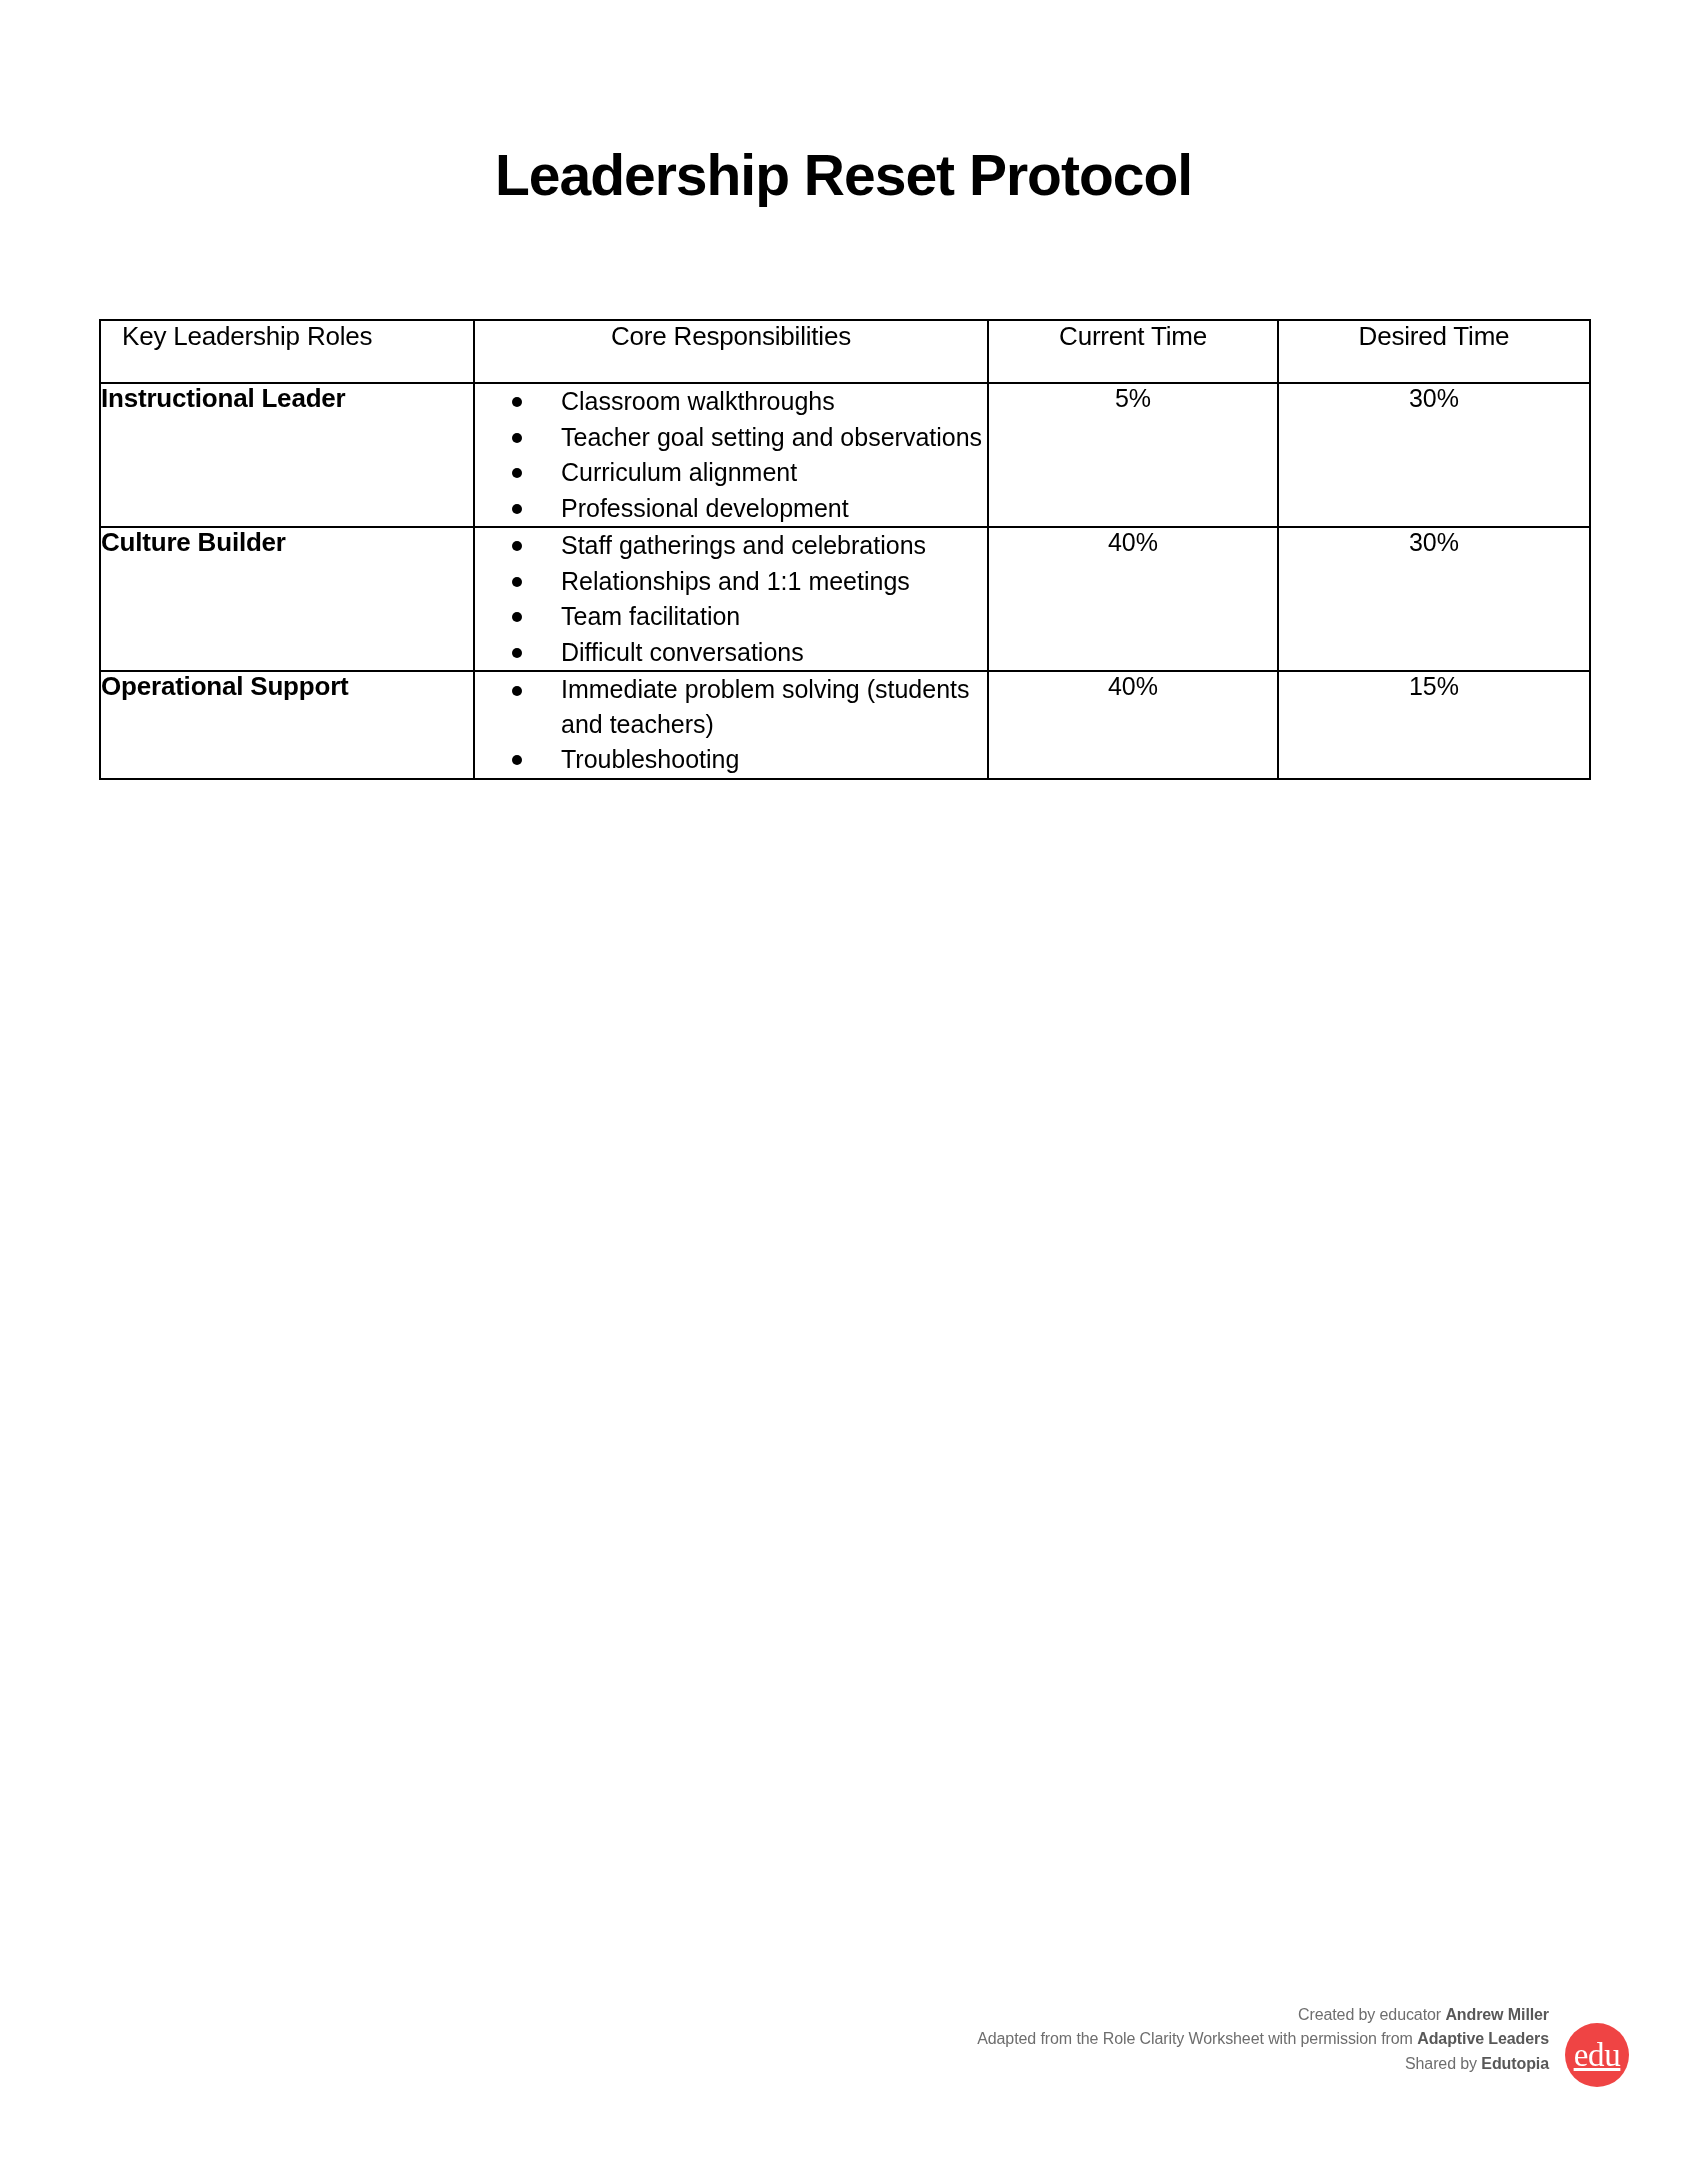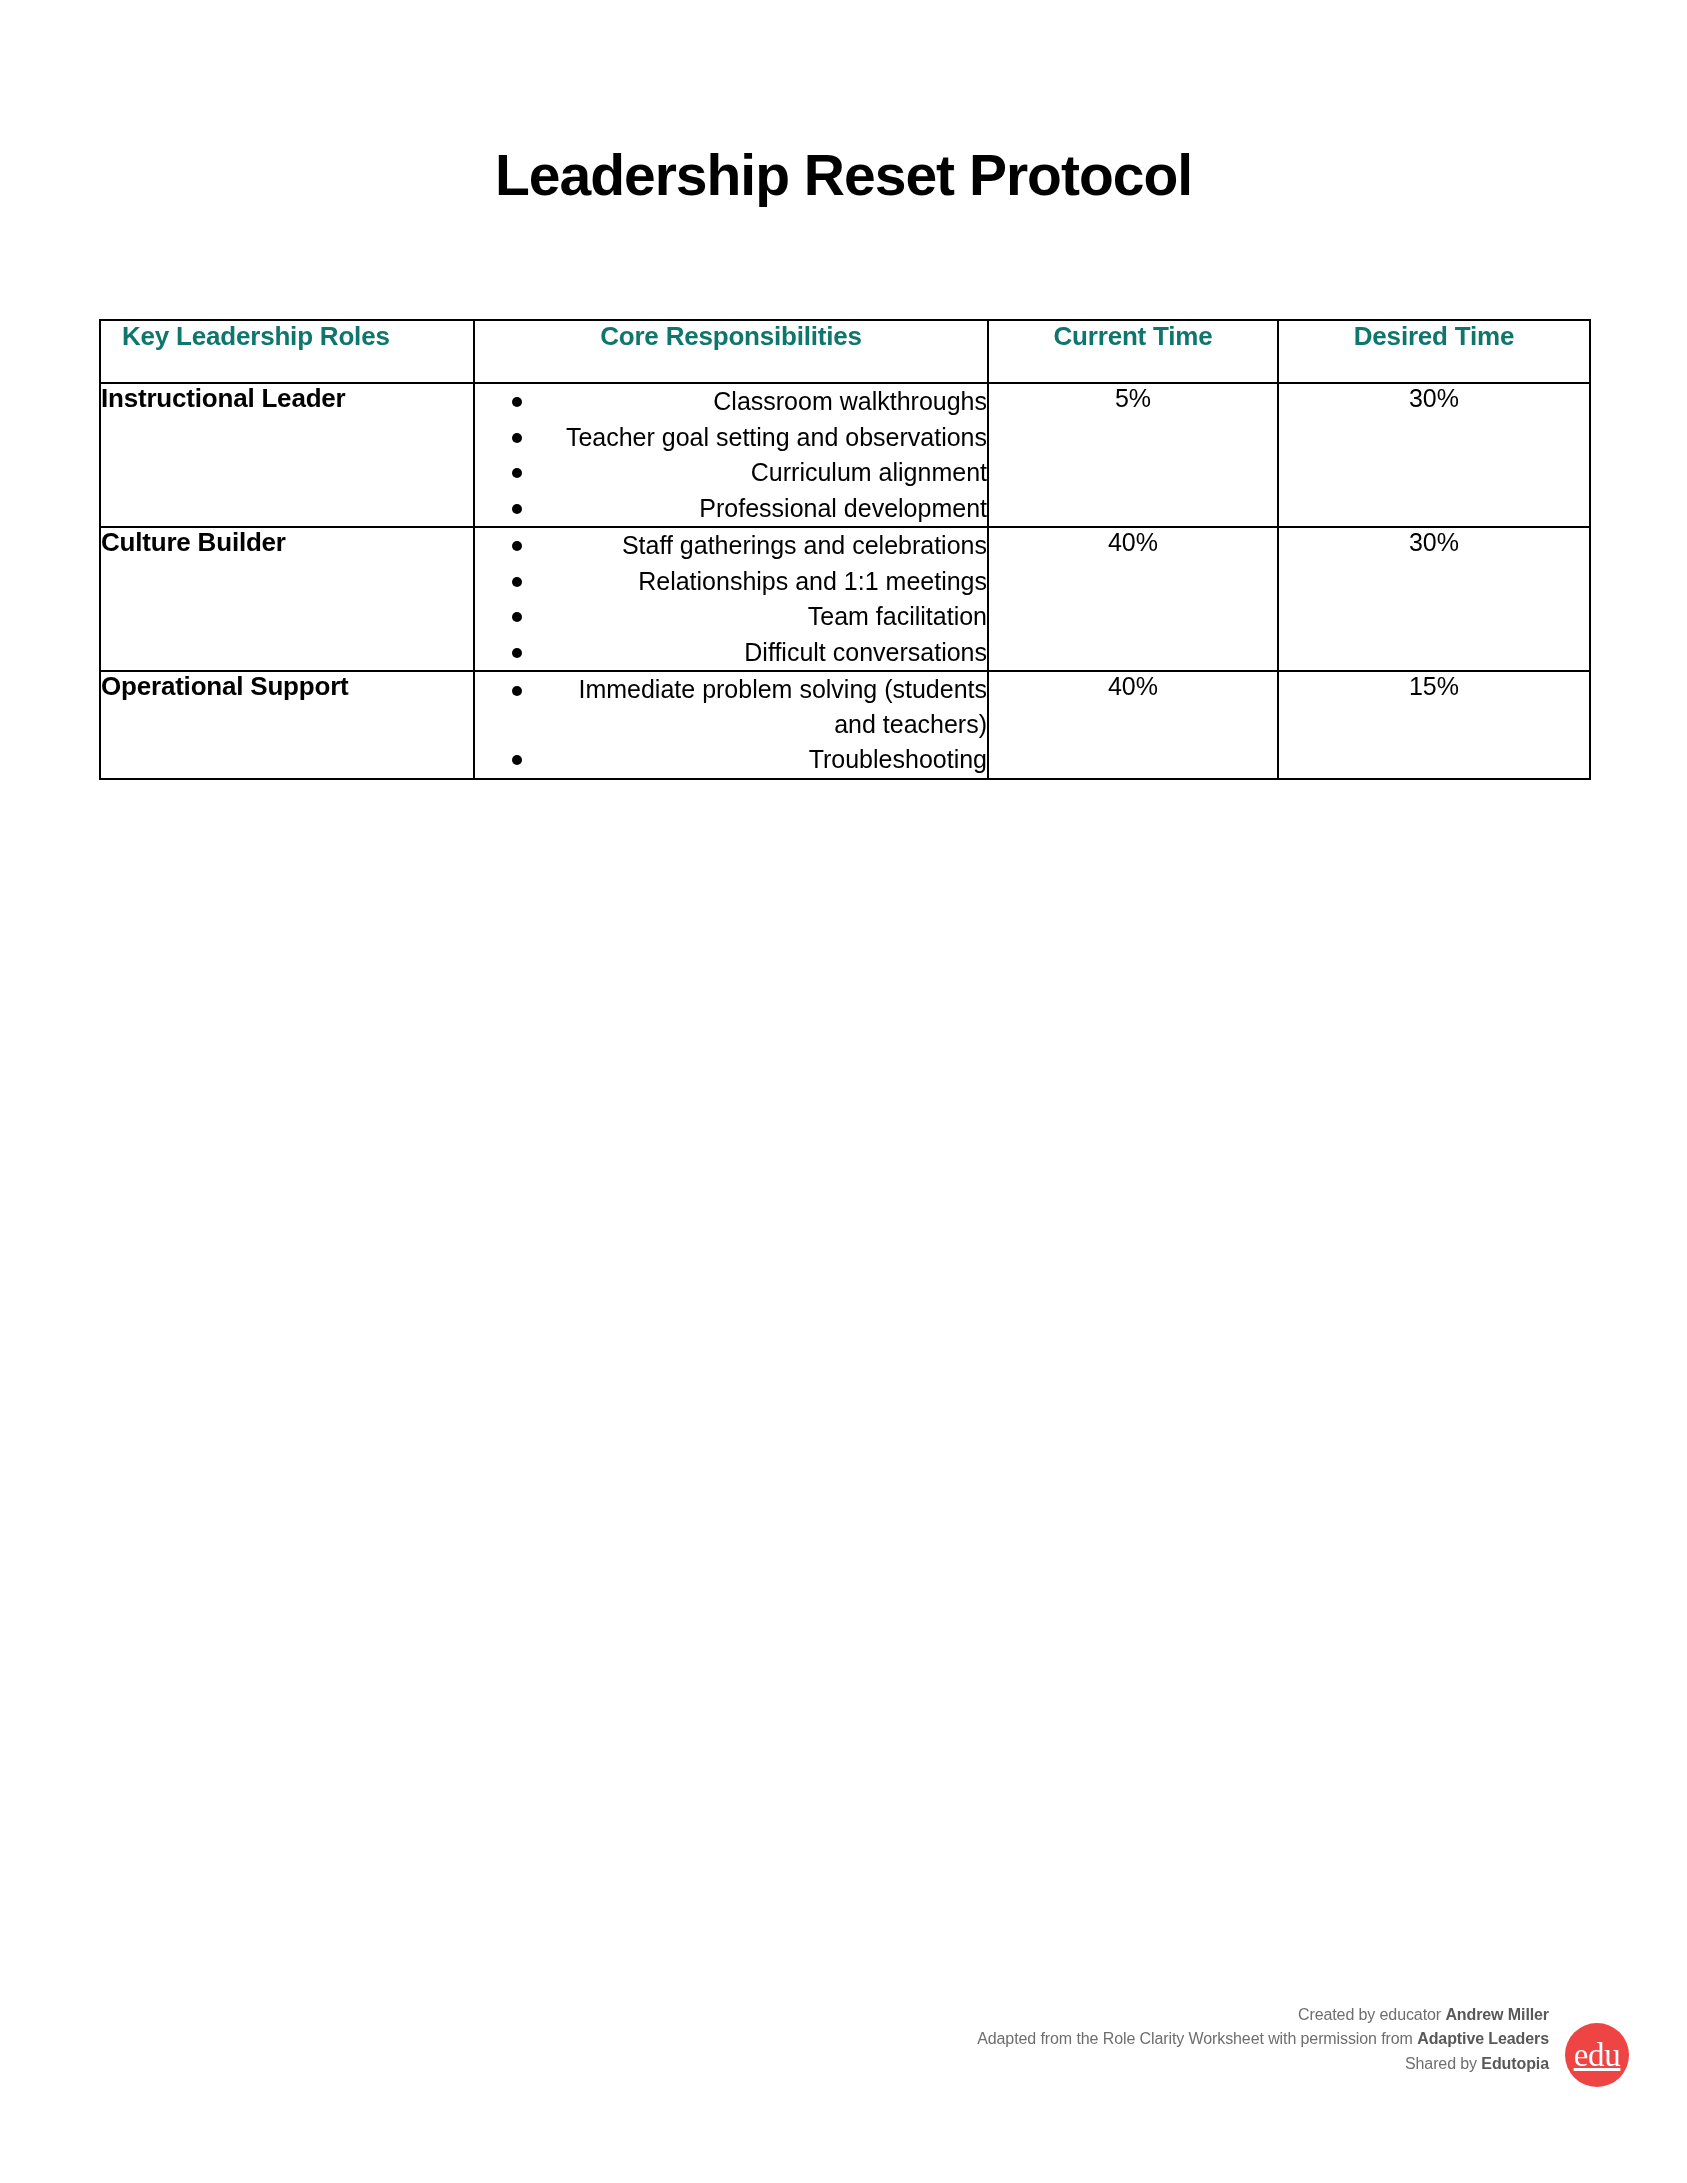--- a/index.html
+++ b/index.html
@@ -62,40 +62,39 @@
   col.c-current { width: 290px; }
   col.c-desired { width: 312px; }
 
   
   thead th {
     background: #d9d9d9;
     height: 61px;
     text-align: center;
     vertical-align: middle;
     font-size: 26px;
-    font-weight: 700;
+    font-weight: 400;
     letter-spacing: -0.2px;
-    color: #0f766e;
+    color: #000000;
   }
   thead th.left-head {
     text-align: left;
     padding-left: 21px;
   }
 
   
   td.role-cell {
     padding: 26.5px 13.2px 20px 21px;
     font-size: 26px;
     font-weight: 800;
     letter-spacing: -0.2px;
     line-height: 1.15;
   }
   td.resp-cell {
     padding: 21px 10.6px 20px 0;
-    text-align: right;
   }
   td.num-cell {
     text-align: center;
     padding-top: 28px;
     font-size: 25px;
     font-weight: 400;
     letter-spacing: 0px;
   }
 
   ul.resp-list {

